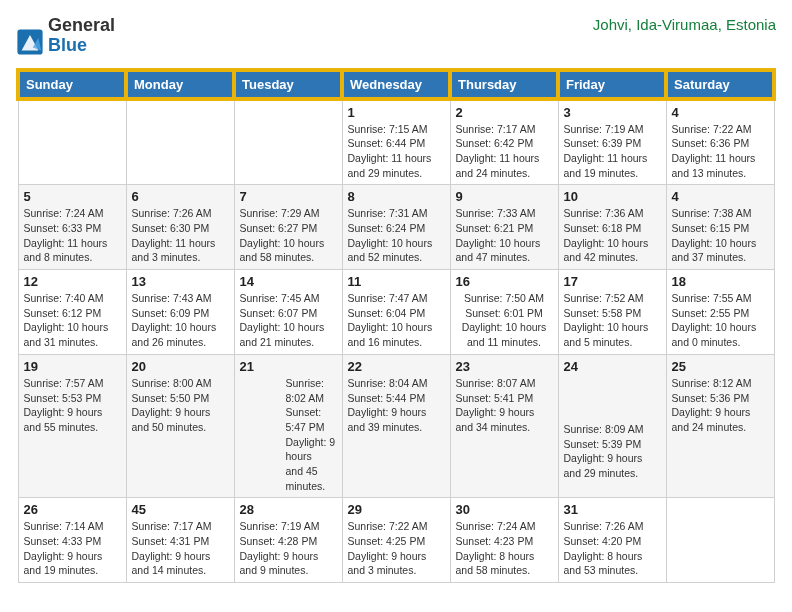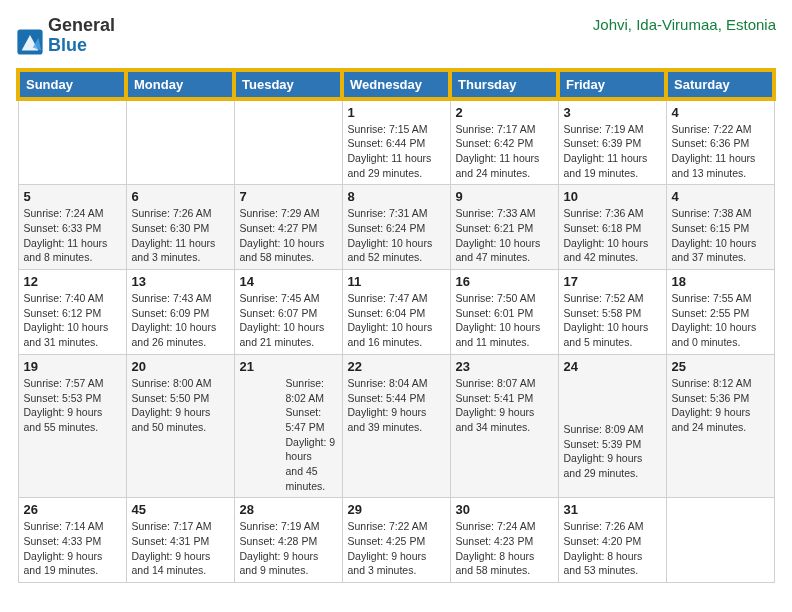--- a/index.html
+++ b/index.html
@@ -167,21 +167,21 @@
         <td>
           <div class="day-number">6</div>
           <div class="day-info" style="white-space: pre-line;">Sunrise: 7:26 AM
 Sunset: 6:30 PM
 Daylight: 11 hours
 and 3 minutes.</div>
         </td>
         <td>
           <div class="day-number">7</div>
           <div class="day-info" style="white-space: pre-line;">Sunrise: 7:29 AM
-Sunset: 4:27 PM
+Sunset: 6:27 PM
 Daylight: 10 hours
 and 58 minutes.</div>
         </td>
         <td>
           <div class="day-number">8</div>
           <div class="day-info" style="white-space: pre-line;">Sunrise: 7:31 AM
 Sunset: 6:24 PM
 Daylight: 10 hours
 and 52 minutes.</div>
         </td>
@@ -231,21 +231,21 @@
         </td>
         <td>
           <div class="day-number">11</div>
           <div class="day-info" style="white-space: pre-line;">Sunrise: 7:47 AM
 Sunset: 6:04 PM
 Daylight: 10 hours
 and 16 minutes.</div>
         </td>
         <td>
           <div class="day-number">16</div>
-          <div class="day-info" style="white-space: pre-line;">Sunrise: 7:50 AM
+          <div class="day-info" style="white-space: pre-line; text-align: center;">Sunrise: 7:50 AM
 Sunset: 6:01 PM
 Daylight: 10 hours
 and 11 minutes.</div>
         </td>
         <td>
           <div class="day-number">17</div>
           <div class="day-info" style="white-space: pre-line;">Sunrise: 7:52 AM
 Sunset: 5:58 PM
 Daylight: 10 hours
 and 5 minutes.</div>

